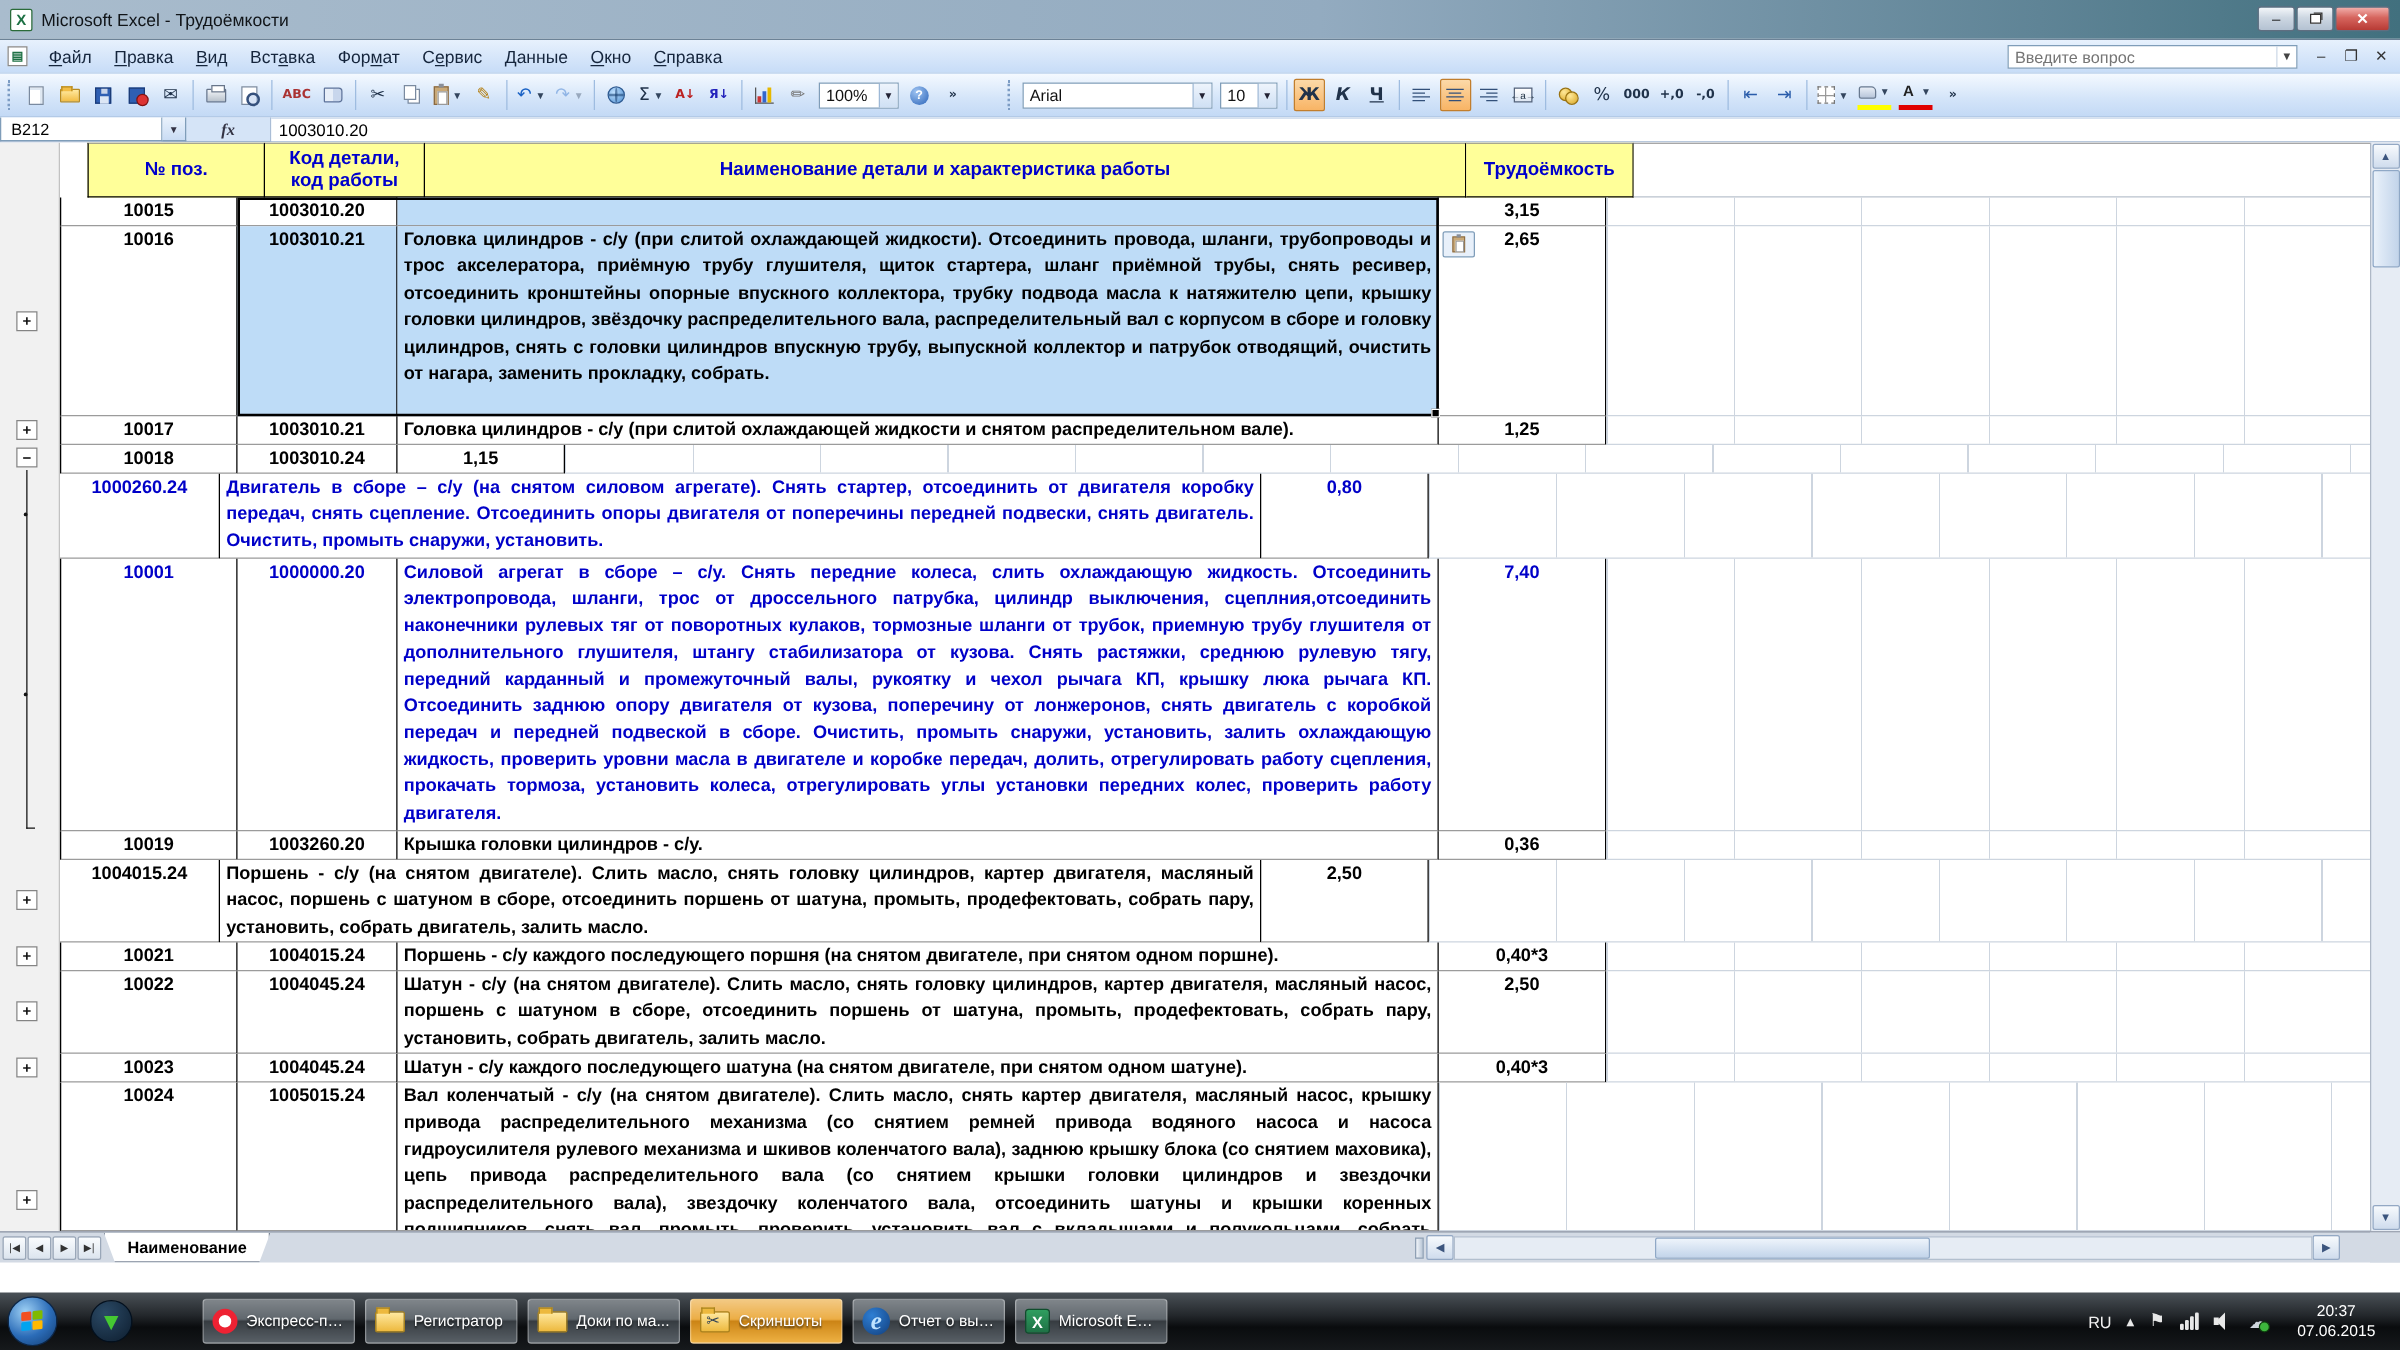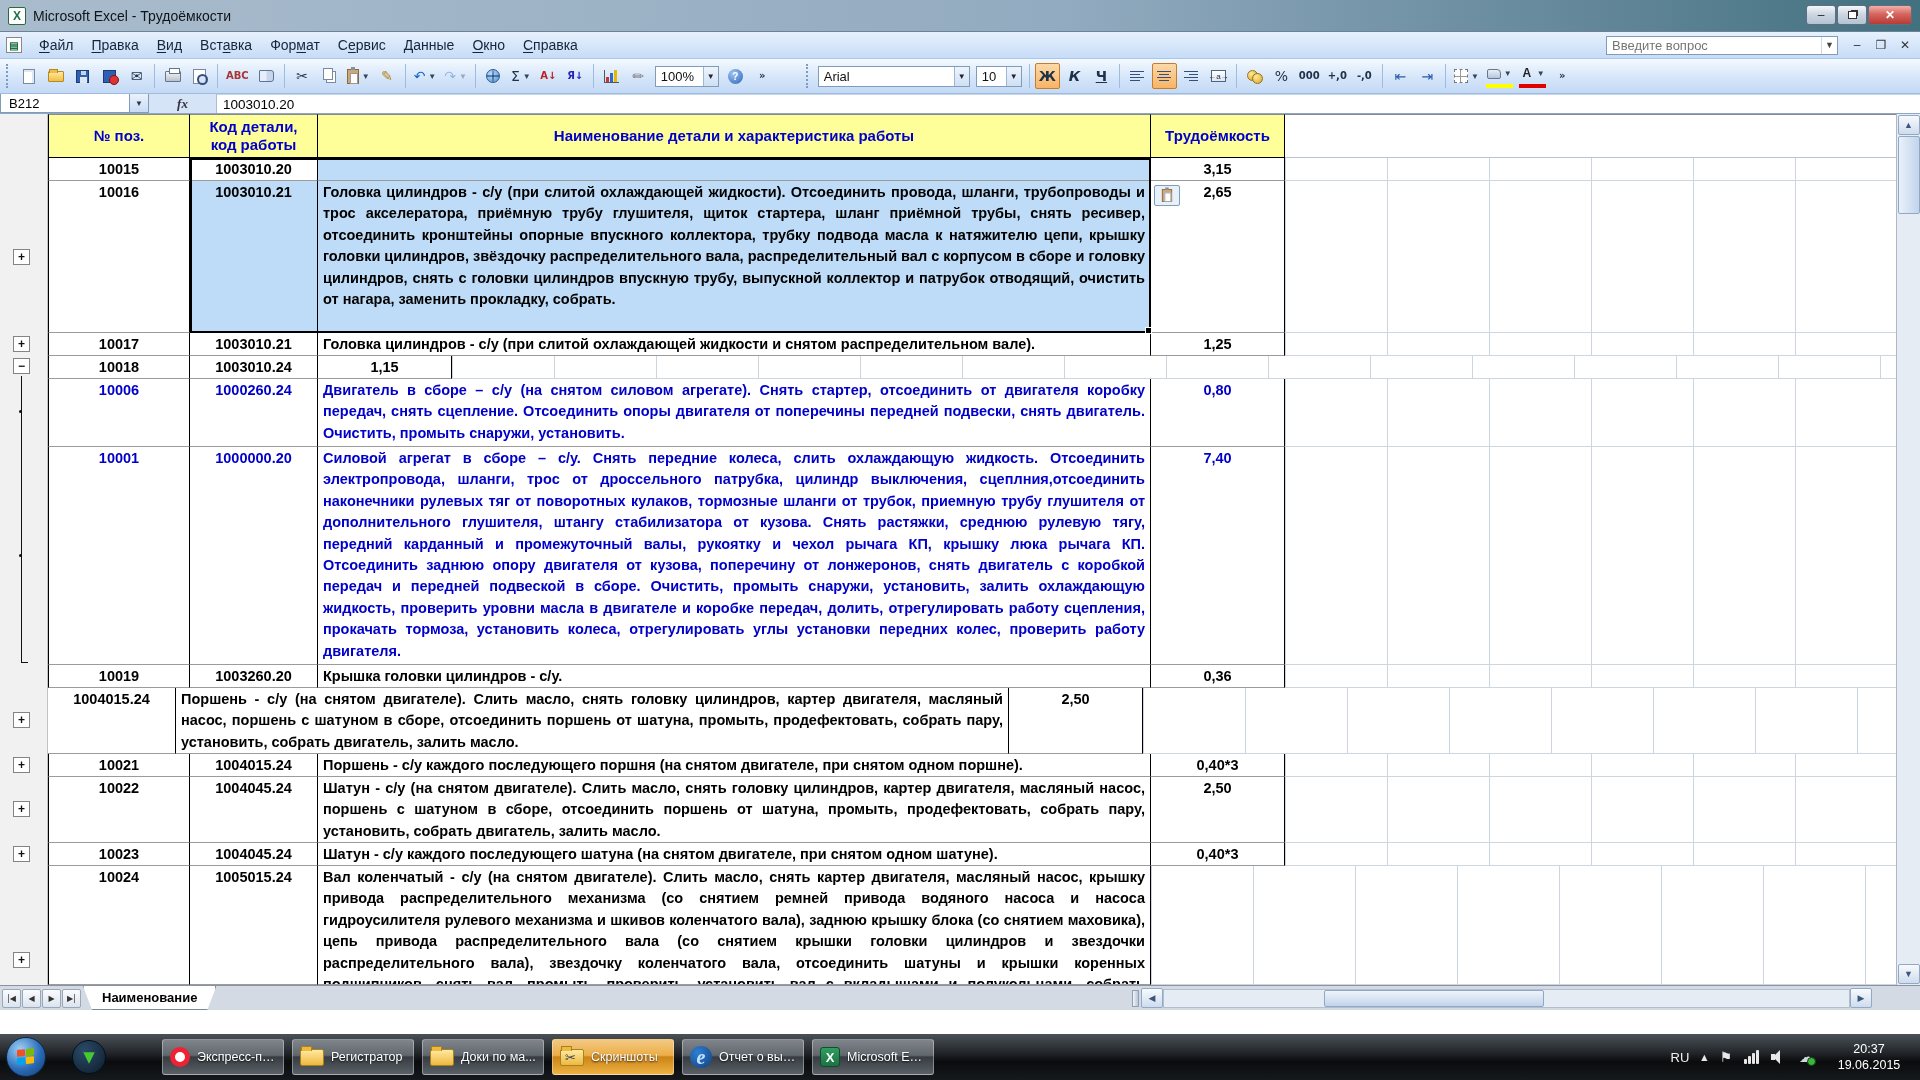--- a/index.html
+++ b/index.html
@@ -456,21 +456,21 @@
         <div class="omark" style="top: 598px;">+</div>
         <div class="omark" style="top: 643px;">+</div>
         <div class="omark" style="top: 687px;">+</div>
         <div class="omark" style="top: 732px;">+</div>
         <div class="omark" style="top: 838px;">+</div>
         <div class="obracket" style="top: 262px; height: 287px;"></div>
         <div class="odot" style="top: 296px;"></div>
         <div class="odot" style="top: 440px;"></div>
       </div>
     <div class="gridwrap" id="gridwrap">
-        <div class="hrow hdr" style="height: 44px;">
+        <div class="hrow hdr" style="height: 44px; padding-left: 22px;">
           <div class="cell c-pos">№ поз.</div>
           <div class="cell c-code">
             <div>Код детали,</div>
             <div>код работы</div>
           </div>
           <div class="cell c-desc" style="text-align: center;">Наименование детали и характеристика работы</div>
           <div class="cell c-labor">Трудоёмкость</div>
           <div class="cell c-fill"></div>
         </div>
         <div class="trow hrow" style="height: 23px;">
@@ -494,21 +494,20 @@
           <div class="cell c-labor">1,25</div>
           <div class="cell c-fill"></div>
         </div>
         <div class="trow hrow" style="height: 23px;">
           <div class="cell c-pos">10018</div>
           <div class="cell c-code">1003010.24</div>
           <div class="cell c-labor">1,15</div>
           <div class="cell c-fill"></div>
         </div>
         <div class="trow hrow bluetext" style="height: 68px;">
-          <div class="cell c-pos">10006</div>
           <div class="cell c-code">1000260.24</div>
           <div class="cell c-desc">Двигатель в сборе – с/у (на снятом силовом агрегате). Снять стартер, отсоединить от двигателя коробку передач, снять сцепление. Отсоединить опоры двигателя от поперечины передней подвески, снять двигатель. Очистить, промыть снаружи, установить.</div>
           <div class="cell c-labor">0,80</div>
           <div class="cell c-fill"></div>
         </div>
         <div class="trow hrow bluetext" style="height: 218px;">
           <div class="cell c-pos">10001</div>
           <div class="cell c-code">1000000.20</div>
           <div class="cell c-desc">Силовой агрегат в сборе – с/у. Снять передние колеса, слить охлаждающую жидкость. Отсоединить электропровода, шланги, трос от дроссельного патрубка, цилиндр выключения, сцеплния,отсоединить наконечники рулевых тяг от поворотных кулаков, тормозные шланги от трубок, приемную трубу глушителя от дополнительного глушителя, штангу стабилизатора от кузова. Снять растяжки, среднюю рулевую тягу, передний карданный и промежуточный валы, рукоятку и чехол рычага КП, крышку люка рычага КП. Отсоединить заднюю опору двигателя от кузова, поперечину от лонжеронов, снять двигатель с коробкой передач и передней подвеской в сборе. Очистить, промыть снаружи, установить, залить охлаждающую жидкость, проверить уровни масла в двигателе и коробке передач, долить, отрегулировать работу сцепления, прокачать тормоза, установить колеса, отрегулировать углы установки передних колес, проверить работу двигателя.</div>
           <div class="cell c-labor">7,40</div>
@@ -634,18 +633,18 @@
       <span class="netbars">
           <i></i>
           <i></i>
           <i></i>
           <i></i>
         </span>
       <span class="speaker"></span>
       <span class="sync">☁</span>
       <span class="clock">
         <div>20:37</div>
-        <div>19.06.2015</div>
+        <div>07.06.2015</div>
       </span>
     </span>
   </div>
 
 </div>
 
 </body></html>

